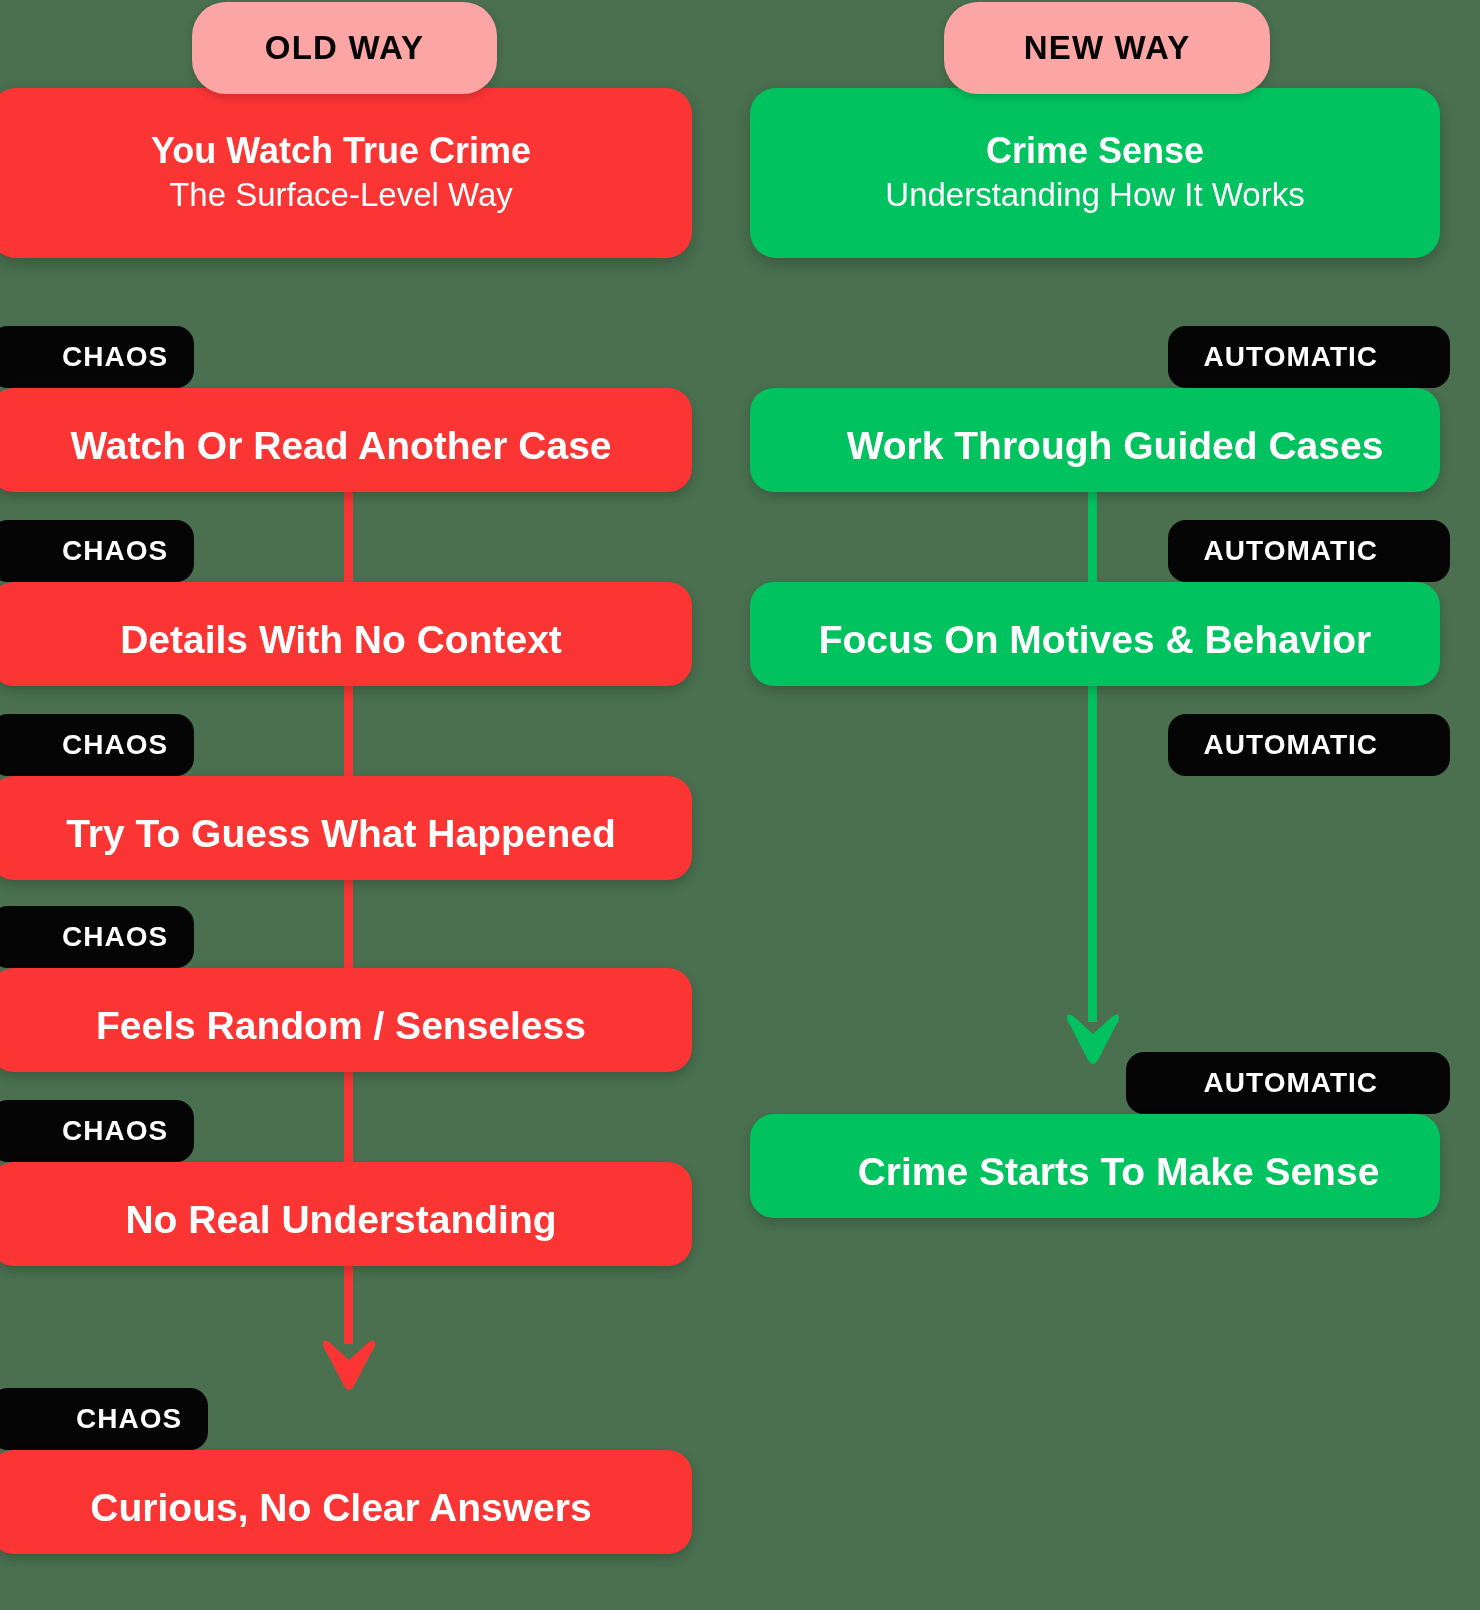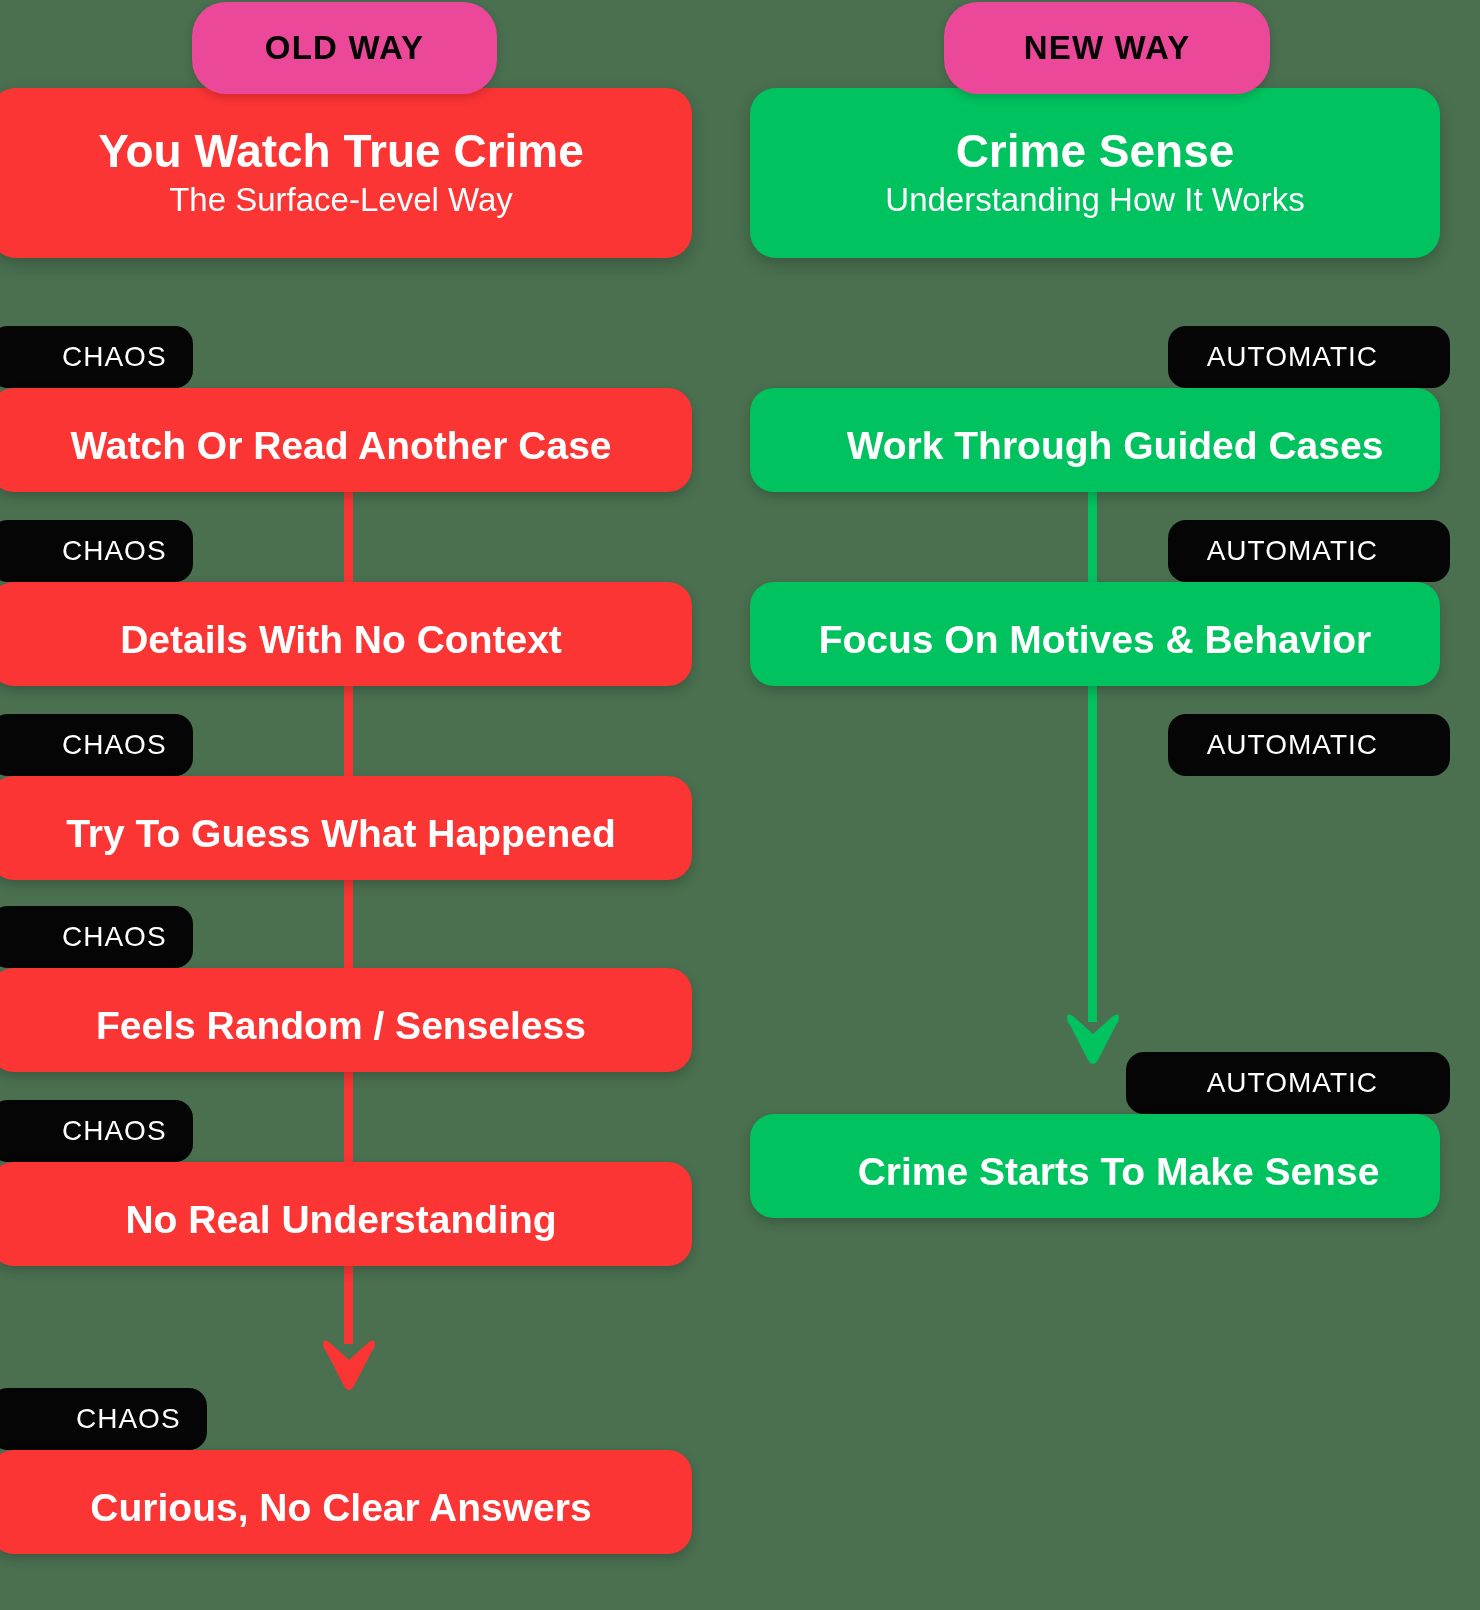--- a/index.html
+++ b/index.html
@@ -16,21 +16,21 @@
     position: relative;
     width: 1480px;
     height: 1610px;
     background: #4a7050;
   }
 
   
   .way-pill {
     position: absolute;
     top: 2px;
-    background: #ec4899;
+    background: #fca5a5;
     border-radius: 34px;
     height: 92px;
     display: flex;
     align-items: center;
     justify-content: center;
     z-index: 6;
     box-shadow: 0 3px 10px rgba(0,0,0,0.18);
     text-align: right;
   }
   .way-pill span {
@@ -57,21 +57,21 @@
   }
   .header-old {
     left: -10px; width: 702px;
     background: #fb3434;
   }
   .header-new {
     left: 750px; width: 690px;
     background: #00c25f;
   }
   .header-title {
-    font-size: 46px;
+    font-size: 36px;
     font-weight: bold;
     color: #ffffff;
     line-height: 1.05;
     text-align: center;
   }
   .header-sub {
     font-size: 33px;
     font-weight: normal;
     color: #ffffff;
     margin-top: 6px;
@@ -95,21 +95,21 @@
     position: absolute;
     height: 62px;
     border-radius: 18px;
     background: #050505;
     display: flex;
     align-items: center;
     z-index: 4;
   }
   .badge span {
     font-size: 28px;
-    font-weight: normal;
+    font-weight: bold;
     letter-spacing: 1px;
     color: #ffffff;
     white-space: nowrap;
   }
   .badge-left  { padding-left: 72px; padding-right: 26px; }
   .badge-right { padding-right: 72px; padding-left: 14px; justify-content: flex-end; }
 
   .card {
     position: absolute;
     height: 104px;

